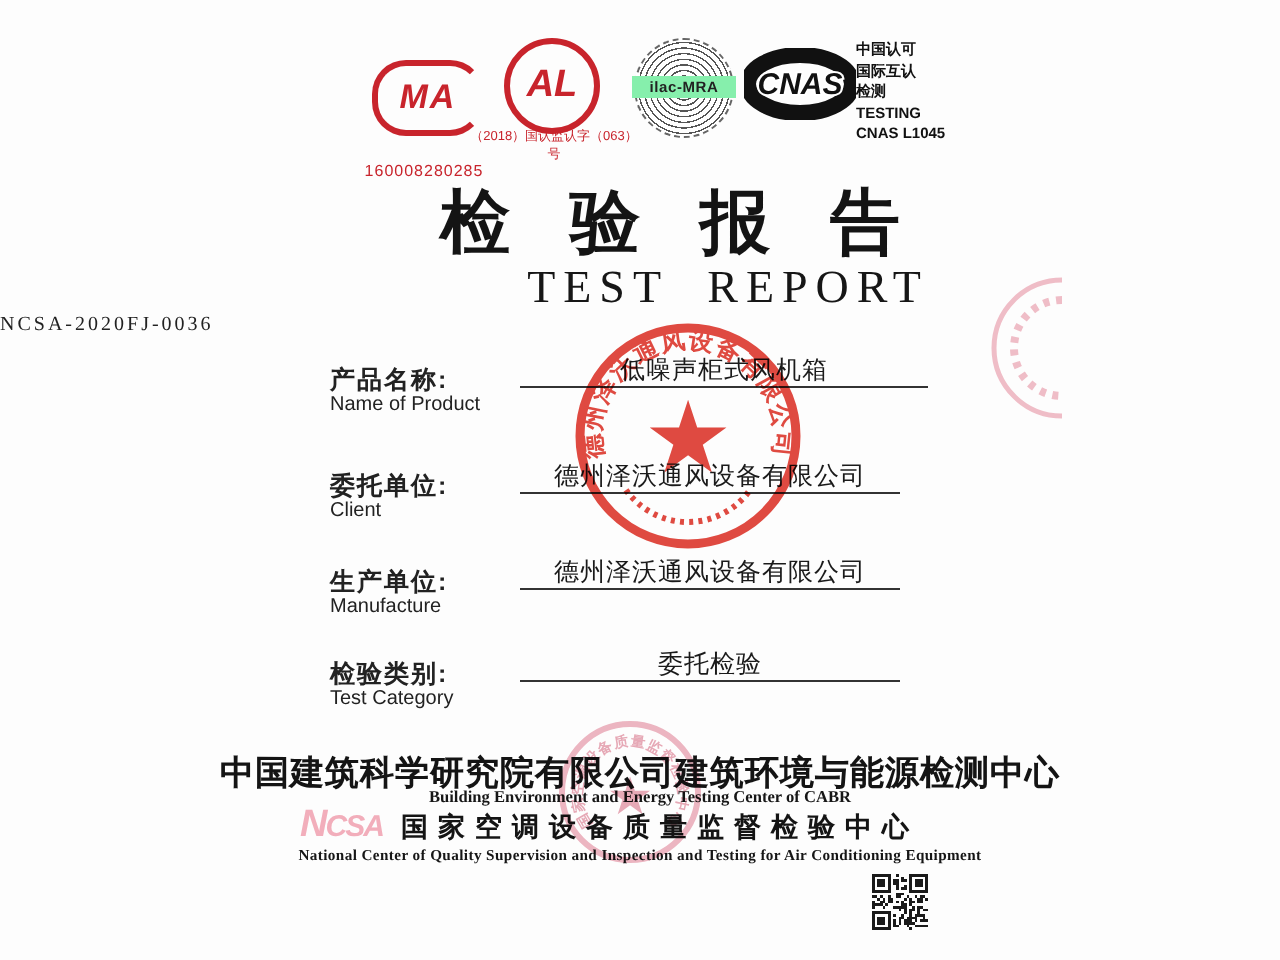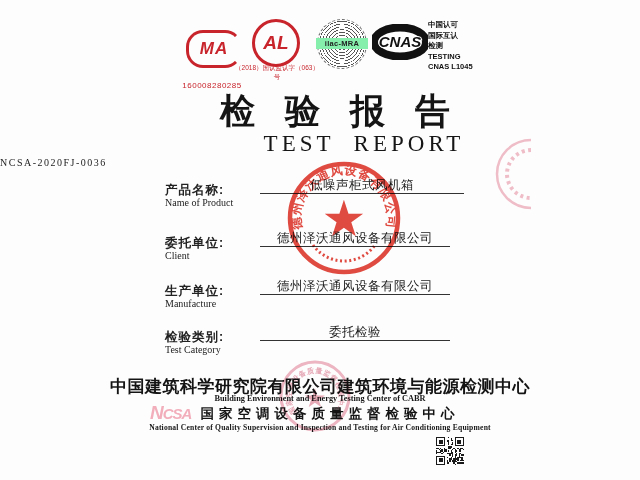--- a/index.html
+++ b/index.html
@@ -29,21 +29,21 @@
   .cnas-txt{left:428px;top:20px;font-size:7.5px;font-weight:bold;line-height:10.5px;color:#111;}
   
   .title-zh{left:0;top:88px;width:640px;text-align:center;font-size:35px;font-weight:bold;
     letter-spacing:30px;text-indent:30px;color:#141414;margin-left:15px;}
   .title-en{left:0;top:131px;width:640px;text-align:center;font-family:"Liberation Serif","DejaVu Serif",serif;
     font-size:23px;letter-spacing:4px;white-space:pre;color:#161616;padding-left:44px;}
   .report-no{left:0;top:157px;width:640px;font-family:"Liberation Serif","DejaVu Serif",serif;
     font-size:10px;letter-spacing:1.5px;color:#222;}
   
   .f-zh{left:165px;width:90px;font-size:12.5px;font-weight:600;color:#222;letter-spacing:1px;}
-  .f-en{left:165px;width:120px;font-size:10px;font-family:Liberation Serif, serif;color:#222;}
+  .f-en{left:165px;width:120px;font-size:10px;font-family:Liberation Sans, sans-serif;color:#222;}
   .f-line{left:260px;height:1px;background:#333;}
   .f-val{left:260px;text-align:center;font-size:12.5px;font-weight:500;color:#1a1a1a;letter-spacing:.5px;}
   
   .org-zh{left:0;top:375px;width:640px;text-align:center;font-size:17px;font-weight:bold;letter-spacing:.5px;color:#141414;}
   .org-en{left:0;top:394px;width:640px;text-align:center;font-size:8.3px;font-weight:bold;
     font-family:"Liberation Serif","DejaVu Serif",serif;color:#161616;}
   .center-zh{left:0;top:405px;width:640px;text-align:center;font-size:13.5px;font-weight:bold;
     letter-spacing:5px;text-indent:20px;color:#141414;}
   .center-en{left:0;top:423px;width:640px;text-align:center;font-size:7.6px;font-weight:bold;
     font-family:"Liberation Serif","DejaVu Serif",serif;letter-spacing:.2px;color:#161616;}

